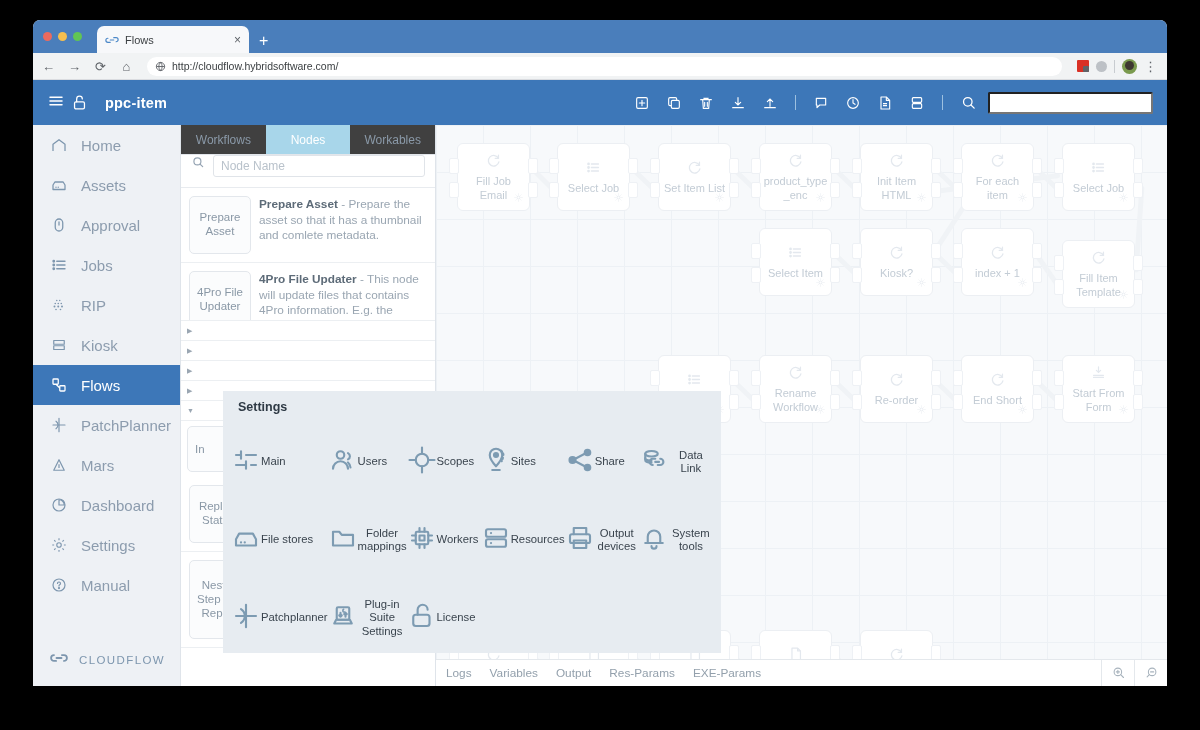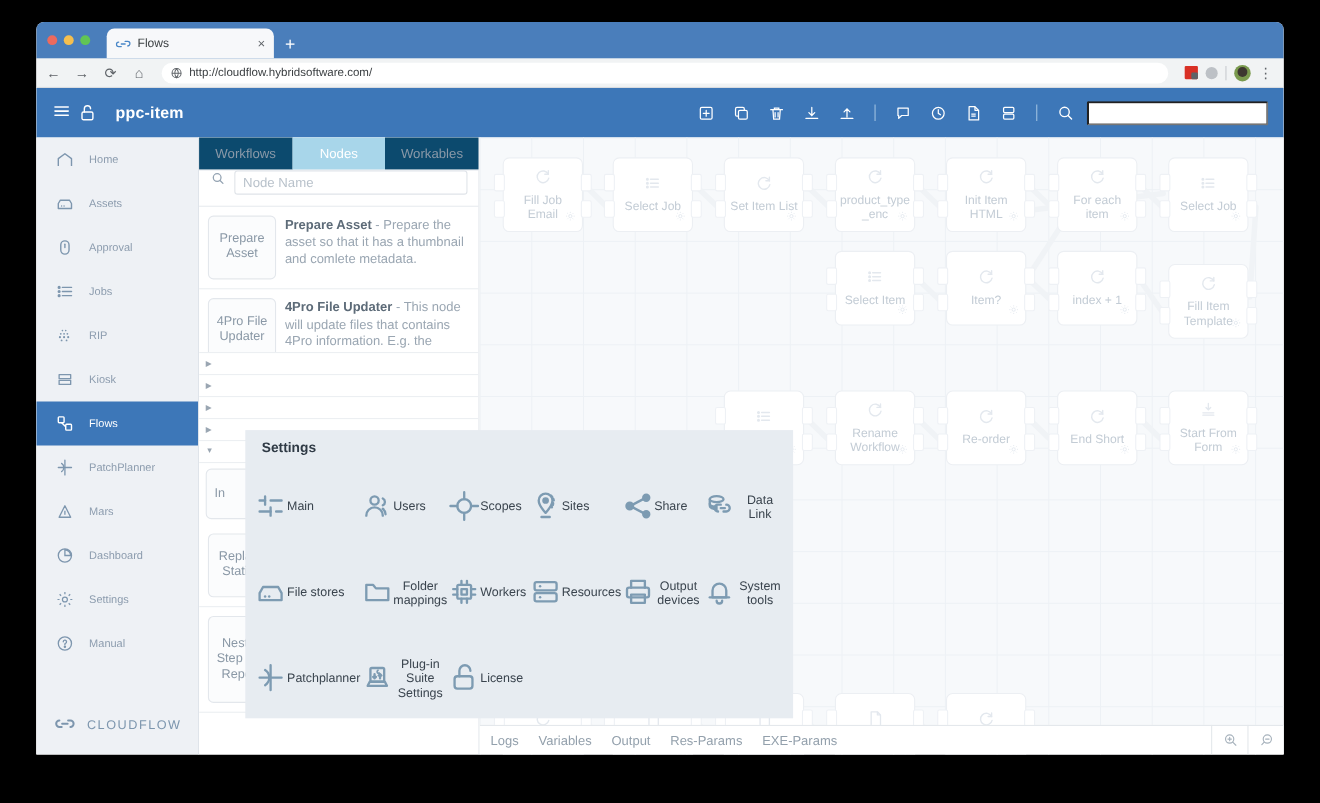--- a/index.html
+++ b/index.html
@@ -72,31 +72,31 @@
   .tbicons .ti { width: 32px; height: 28px; display: flex; align-items: center; justify-content: center; color: #fff; }
   .tbicons .sep { width: 1px; height: 15px; background: #9dc0e0; margin: 0 9px; }
   .hsearch { width: 165px; height: 22px; background: #fff; border-radius: 2px; margin-left: 4px; }
 
   .body-row { display: flex; height: 561px; }
 
   
   .sidebar { width: 148px; background: #eef1f5; position: relative; border-right: 1px solid #dfe4ea; flex: 0 0 148px; }
   .nav-item { height: 40px; display: flex; align-items: center; padding-left: 16px; gap: 12px; }
   .nav-item .ico { width: 20px; height: 20px; display:flex; align-items:center; justify-content:center; color: #7d96ae; }
-  .nav-item .lbl { font-size: 10px; color: #8c9cae; }
+  .nav-item .lbl { font-size: 15px; color: #8c9cae; }
   .nav-item.active { background: #3d77b8; }
   .nav-item.active .ico { color: #fff; }
   .nav-item.active .lbl { color: #fff; }
   .brandrow { position: absolute; bottom: 8px; left: 0; width: 100%; height: 36px; display: flex; align-items: center; padding-left: 16px; gap: 10px; }
   .brandrow .btxt { font-size: 11.5px; color: #7d96ae; letter-spacing: 1.4px; text-align: right; }
 
   
   .nodepanel { width: 255px; flex: 0 0 255px; background: #fff; border-right: 1px solid #dfe4ea; display: flex; flex-direction: column; position: relative; }
   .nptabs { display: flex; height: 30px; border-bottom: 1px solid #e2e6eb; }
-  .nptab { flex: 1; display: flex; align-items: center; justify-content: center; font-size: 12px; color: #8a99a8; background: #0c4a6e; }
+  .nptab { flex: 1; display: flex; align-items: center; justify-content: center; font-size: 12px; color: #8a99a8; background: #404040; }
   .nptab.active { background: #a8d6ea; color: #fff; }
   .npsearch { height: 33px; display: flex; align-items: flex-start; gap: 8px; padding: 0 10px; border-bottom: 1px solid #e8ebef; }
   .npsearch .sico { color: #94a3b2; display: flex; }
   .npsearch input { flex: 1; height: 22px; border: 1px solid #e0e4e9; border-radius: 3px; font-size: 12px; color: #555; padding: 0 7px; font-family: inherit; outline: none; }
   .npsearch input::placeholder { color: #b9c2cb; }
   .nplist { flex: 1; overflow: hidden; }
   .np-item { display: flex; gap: 8px; padding: 8px 8px 8px 8px; border-bottom: 1px solid #eceff2; }
   .np-chip { width: 62px; flex: 0 0 62px; min-height: 58px; border: 1px solid #e3e7ec; border-radius: 5px; background: #fbfcfd;
              display: flex; align-items: center; justify-content: center; text-align: center; font-size: 11.5px; color: #8a98a6; line-height: 1.2; padding: 3px; }
   .np-desc { font-size: 11.8px; color: #9aa6b2; line-height: 1.33; padding-top: 1px; }
@@ -612,21 +612,21 @@
                 <span class="port in" style="top:14px"></span>
                 <span class="port in" style="top:38px"></span>
                 <span class="port out" style="top:14px"></span>
                 <span class="port out" style="top:38px"></span>
               </div>
               <div class="wfnode" style="left: 424px; top: 103px;">
                 <span class="nico"><svg viewBox="0 0 24 24" width="17" height="17" fill="none" stroke="currentColor" stroke-width="1.8" stroke-linecap="round">
                     <path d="M19 9a7.5 7.5 0 1 0 .6 5"></path>
                     <path d="M19 4.5V9h-4.5"></path>
                   </svg></span>
-                <span class="nlbl">Item?</span>
+                <span class="nlbl">Kiosk?</span>
                 <span class="gear"><svg viewBox="0 0 24 24" width="11" height="11" fill="none" stroke="currentColor" stroke-width="1.9">
                     <circle cx="12" cy="12" r="3.2"></circle>
                     <path d="M12 3.5v2M12 18.5v2M3.5 12h2M18.5 12h2M6 6l1.5 1.5M16.5 16.5L18 18M18 6l-1.5 1.5M7.5 16.5L6 18"></path>
                   </svg></span>
                 <span class="port in" style="top:14px"></span>
                 <span class="port in" style="top:38px"></span>
                 <span class="port out" style="top:14px"></span>
                 <span class="port out" style="top:38px"></span>
               </div>
               <div class="wfnode" style="left: 525px; top: 103px;">

